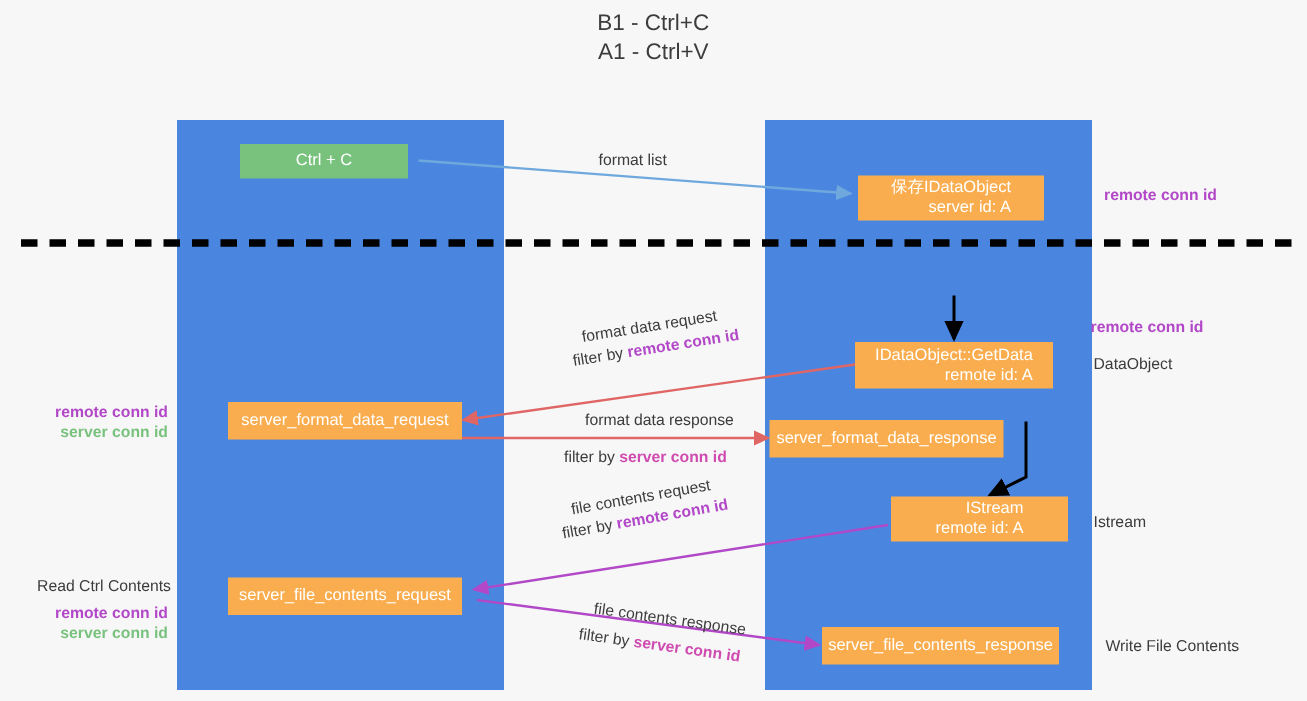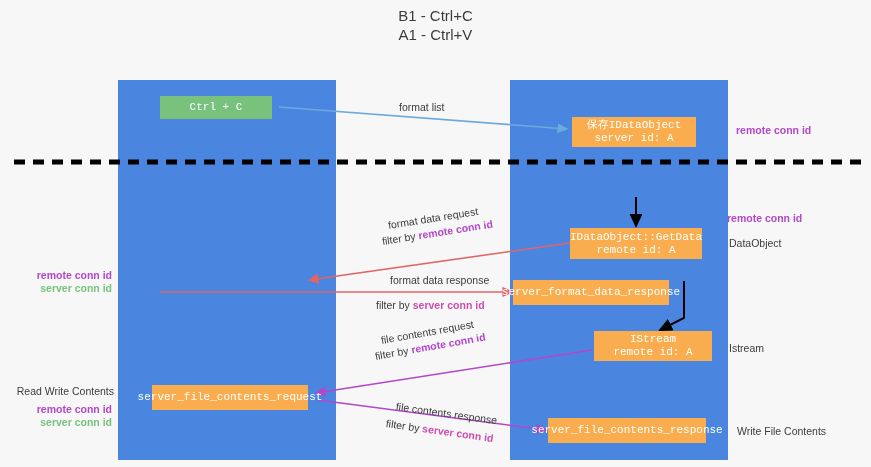--- a/index.html
+++ b/index.html
@@ -23,22 +23,22 @@
     position:absolute;background:#4a86e0;
   }
   .lane-head{
     position:absolute;text-align:center;font-size:11px;line-height:13px;
     color:#444;white-space:pre;
   }
 
   .node{
     position:absolute;box-sizing:border-box;
     display:flex;align-items:center;justify-content:center;
-    text-align:center;color:#ffffff;font-size:11px;line-height:13px;
-    padding:0 4px;white-space:pre;font-family:Liberation Mono, monospace;
+    text-align:right;color:#ffffff;font-size:11px;line-height:13px;
+    padding:0 4px;white-space:pre;
   }
   .node.green{background:#79c27e;}
   .node.orange{background:#f9ad4e;}
 
   .edge-label{
     position:absolute;font-size:10.5px;line-height:14px;color:#3c3c3c;
     white-space:nowrap;
   }
   .edge-label .hi-remote{color:#b248c8;font-weight:bold;}
   .edge-label .hi-server{color:#cf4bb0;font-weight:bold;}
@@ -101,20 +101,21 @@
 
   <div class="node green" style="left:160px;top:96px;width:112px;height:23px;">Ctrl + C</div>
 
   <div class="node orange" style="left:572px;top:117px;width:124px;height:30px;">保存IDataObject
 server id: A</div>
 
 
   <div class="node orange" style="left:570px;top:228px;width:132px;height:31px;">IDataObject::GetData
 remote id: A</div>
 
+  <div class="node orange" style="left:152px;top:268px;width:156px;height:25px;">server_format_data_request</div>
 
   <div class="node orange" style="left:513px;top:280px;width:156px;height:25px;">server_format_data_response</div>
 
   <div class="node orange" style="left:594px;top:331px;width:118px;height:30px;">IStream
 remote id: A</div>
 
   <div class="node orange" style="left:152px;top:385px;width:156px;height:25px;">server_file_contents_request</div>
 
   <div class="node orange" style="left:548px;top:418px;width:158px;height:25px;">server_file_contents_response</div>
 
@@ -134,17 +135,17 @@
 
   <div class="side-label remote" style="left:736px;top:123px;">remote conn id</div>
   <div class="side-label remote" style="left:727px;top:211px;">remote conn id</div>
   <div class="side-label right" style="left:729px;top:236px;">DataObject</div>
   <div class="side-label right" style="left:729px;top:341px;">Istream</div>
   <div class="side-label right" style="left:737px;top:424px;">Write File Contents</div>
 
   <div class="side-label remote ta-right" style="left:0px;top:268px;width:112px;">remote conn id</div>
   <div class="side-label server ta-right" style="left:0px;top:281px;width:112px;">server conn id</div>
 
-  <div class="side-label plain ta-right" style="left:0px;top:384px;width:114px;">Read Write Contents</div>
+  <div class="side-label plain ta-right" style="left:0px;top:384px;width:114px;">Read Ctrl Contents</div>
   <div class="side-label remote ta-right" style="left:0px;top:402px;width:112px;">remote conn id</div>
   <div class="side-label server ta-right" style="left:0px;top:415px;width:112px;">server conn id</div>
 
 </div>
 
 </body></html>

